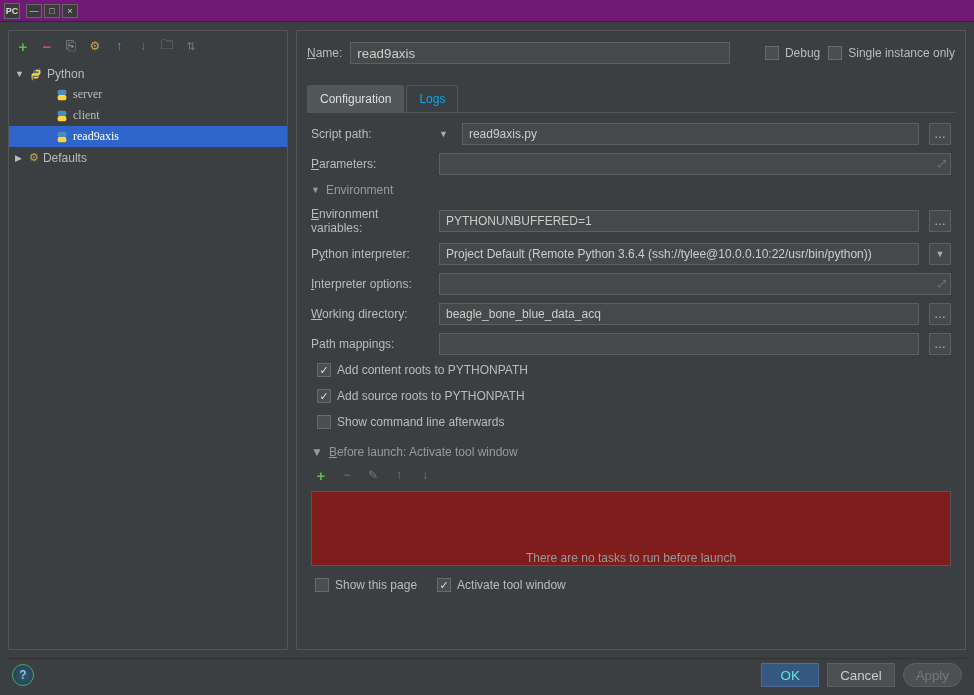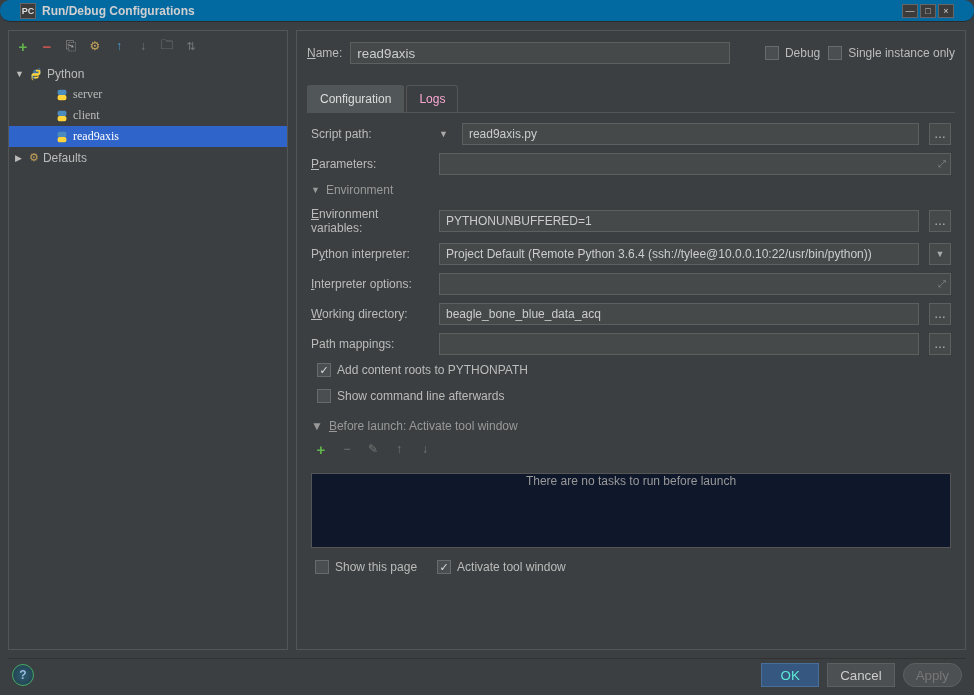--- a/index.html
+++ b/index.html
@@ -8,27 +8,26 @@
   font-size: 12px;
   background: #3c3f41;
   color: #bbbbbb;
   width: 974px;
   height: 695px;
   overflow: hidden;
   display: flex;
   flex-direction: column;
 }
 .titlebar {
-  background: #0369a1;
+  background: #701a75;
   height: 22px;
   display: flex;
   align-items: center;
-  padding: 0 20px;
+  padding: 0 4px;
   border-bottom: 1px solid #2b2b2b;
-  border-radius: 10px;
 }
 .titlebar .icon-pc {
   width: 16px; height: 16px;
   background: #3b3b3b;
   color: #ddd;
   font-size: 9px;
   font-weight: bold;
   display: flex; align-items: center; justify-content: center;
   margin-right: 6px;
   border: 1px solid #666;
@@ -128,21 +127,21 @@
   margin-top: 16px;
   align-items: flex-end;
 }
 .tab {
   padding: 6px 12px;
   border: 1px solid #555;
   border-bottom: none;
   background: #3c3f41;
   margin-right: 2px;
   cursor: pointer;
-  color: #f9a8d4;
+  color: #0ea5e9;
   border-radius: 3px 3px 0 0;
 }
 .tab.active {
   background: #515658;
   color: #ddd;
 }
 .form {
   padding: 10px 4px 6px 4px;
 }
 .form-row {
@@ -175,25 +174,24 @@
   color: #999;
   margin: 4px 0 10px 0;
 }
 .section-head .arrow { font-size: 9px; }
 .checks { margin: 6px 0 6px 6px; display: flex; flex-direction: column; gap: 12px; }
 .before-launch { margin-top: 16px; }
 .bl-head { display: flex; align-items: center; gap: 6px; color: #999; }
 .bl-toolbar { display: flex; gap: 10px; padding: 8px 2px; align-items: center; }
 .bl-box {
   border: 1px solid #555;
-  background: #0f172a;
+  background: #7f1d1d;
   height: 75px;
-  display: flex; align-items: flex-start; justify-content: center;
+  display: flex; align-items: flex-end; justify-content: center;
   color: #999;
-  margin-top: 8px;
 }
 .bottom-checks { display: flex; gap: 20px; margin-top: 12px; margin-left: 4px; }
 .footer {
   display: flex;
   align-items: center;
   padding: 4px 4px 0 4px;
   gap: 8px;
   border-top: 1px solid #323232;
   margin-top: 4px;
 }
@@ -240,21 +238,20 @@
   border: 1px solid #5e6060;
   display:flex;align-items:center;justify-content:center;
   font-size:9px;color:#aaa;
 }
 </style>
 </head>
 <body>
 
 <div class="titlebar">
   <div class="icon-pc">PC</div>
-  <div class="title">Run/Debug Configurations</div>
   <div class="winbtns">
     <div class="winbtn">—</div>
     <div class="winbtn">□</div>
     <div class="winbtn">×</div>
   </div>
 </div>
 
 <div class="body">
   <div class="main">
 
@@ -382,20 +379,24 @@
           <div class="form-field"></div>
           <div class="field-btn">…</div>
         </div>
 
         <div class="checks">
           <div class="chk">
             <span class="checkbox-box checked"></span>
             <span>Add content roots to PYTHONPATH</span>
           </div>
           <div class="chk">
+            <span class="checkbox-box checked"></span>
+            <span>Add source roots to PYTHONPATH</span>
+          </div>
+          <div class="chk">
             <span class="checkbox-box"></span>
             <span>Show command line afterwards</span>
           </div>
         </div>
 
         <div class="before-launch">
           <div class="bl-head">
             <span class="arrow">▼</span>
             <span><span class="underline-letter">B</span>efore launch: Activate tool window</span>
           </div>

